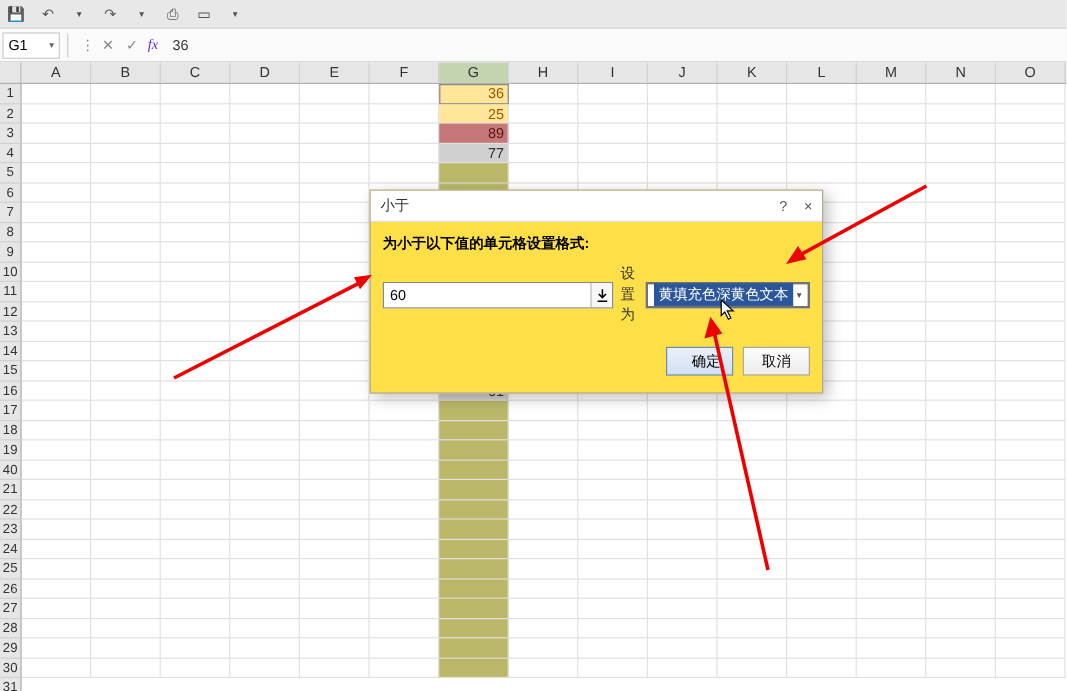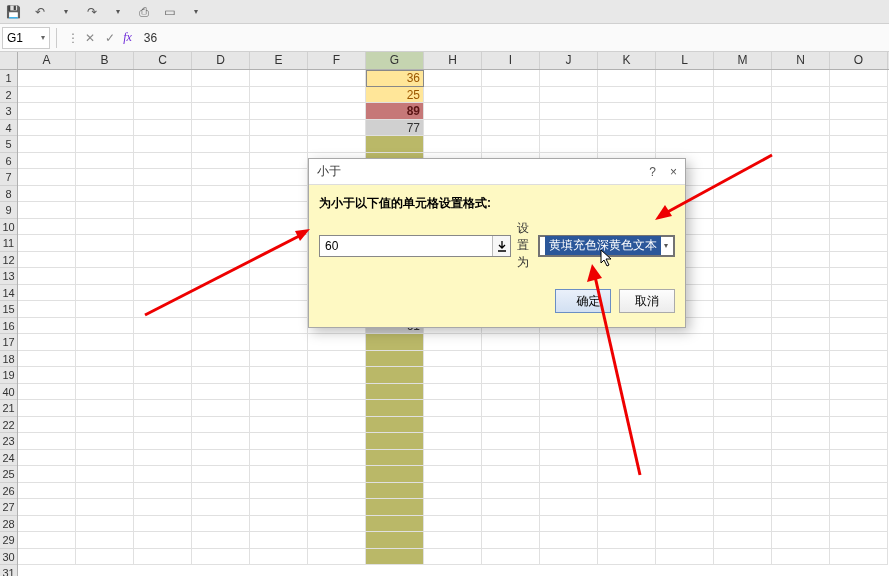--- a/index.html
+++ b/index.html
@@ -114,31 +114,31 @@
   width: 58px;
   border-right: 1px solid #e0e0e0;
   border-bottom: 1px solid #e0e0e0;
   text-align: right;
   padding-right: 3px;
   font-size: 12px;
   line-height: 16px;
 }
 .col-G { background: #bab868; } 
 .fill-yellow { background: #ffe699 !important; color: #9c5700; }
-.fill-red { background: #c67878 !important; color: #5b1515; font-weight: bold; }
+.fill-red { background: #c67878 !important; color: #5b1515; }
 .fill-gray { background: #d0d0d0 !important; color: #333; }
 .col-G.active-cell { outline: 1px solid #888; outline-offset: -1px; }
 
 
 .dialog {
   position: absolute;
   left: 308px;
   top: 158px;
   width: 378px;
-  background: #fef9c3;
+  background: #fde047;
   border: 1px solid #a8a8a8;
   box-shadow: 4px 4px 12px rgba(0,0,0,0.25);
   font-size: 12px;
 }
 .dlg-title {
   display: flex;
   align-items: center;
   justify-content: space-between;
   height: 26px;
   padding: 0 8px;

